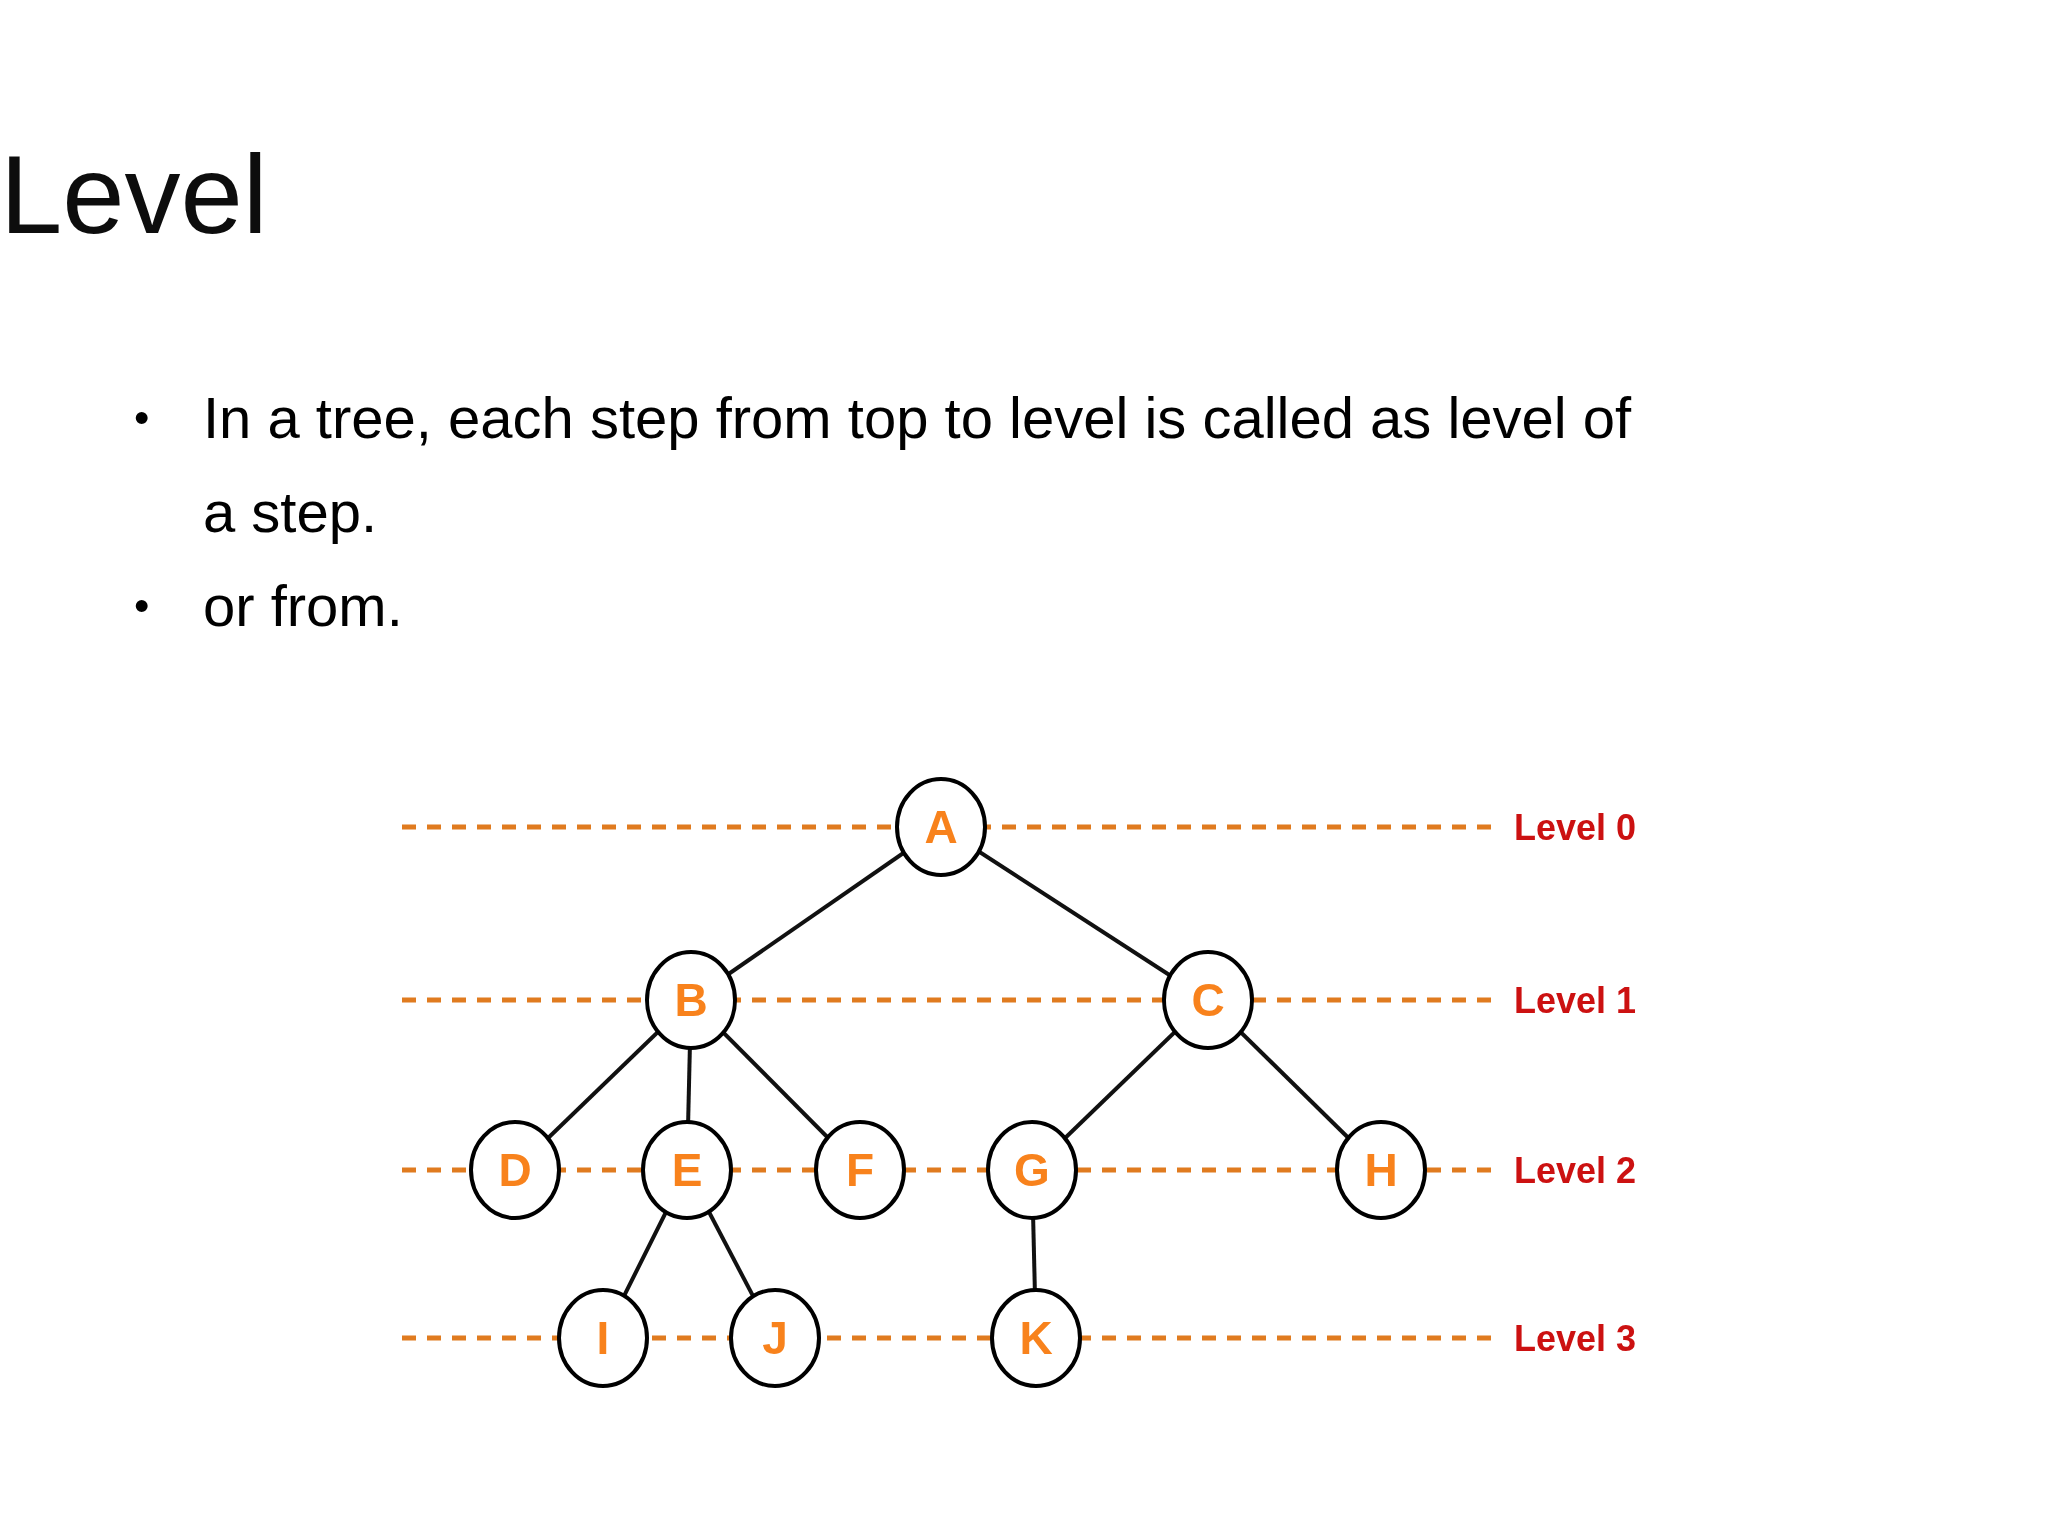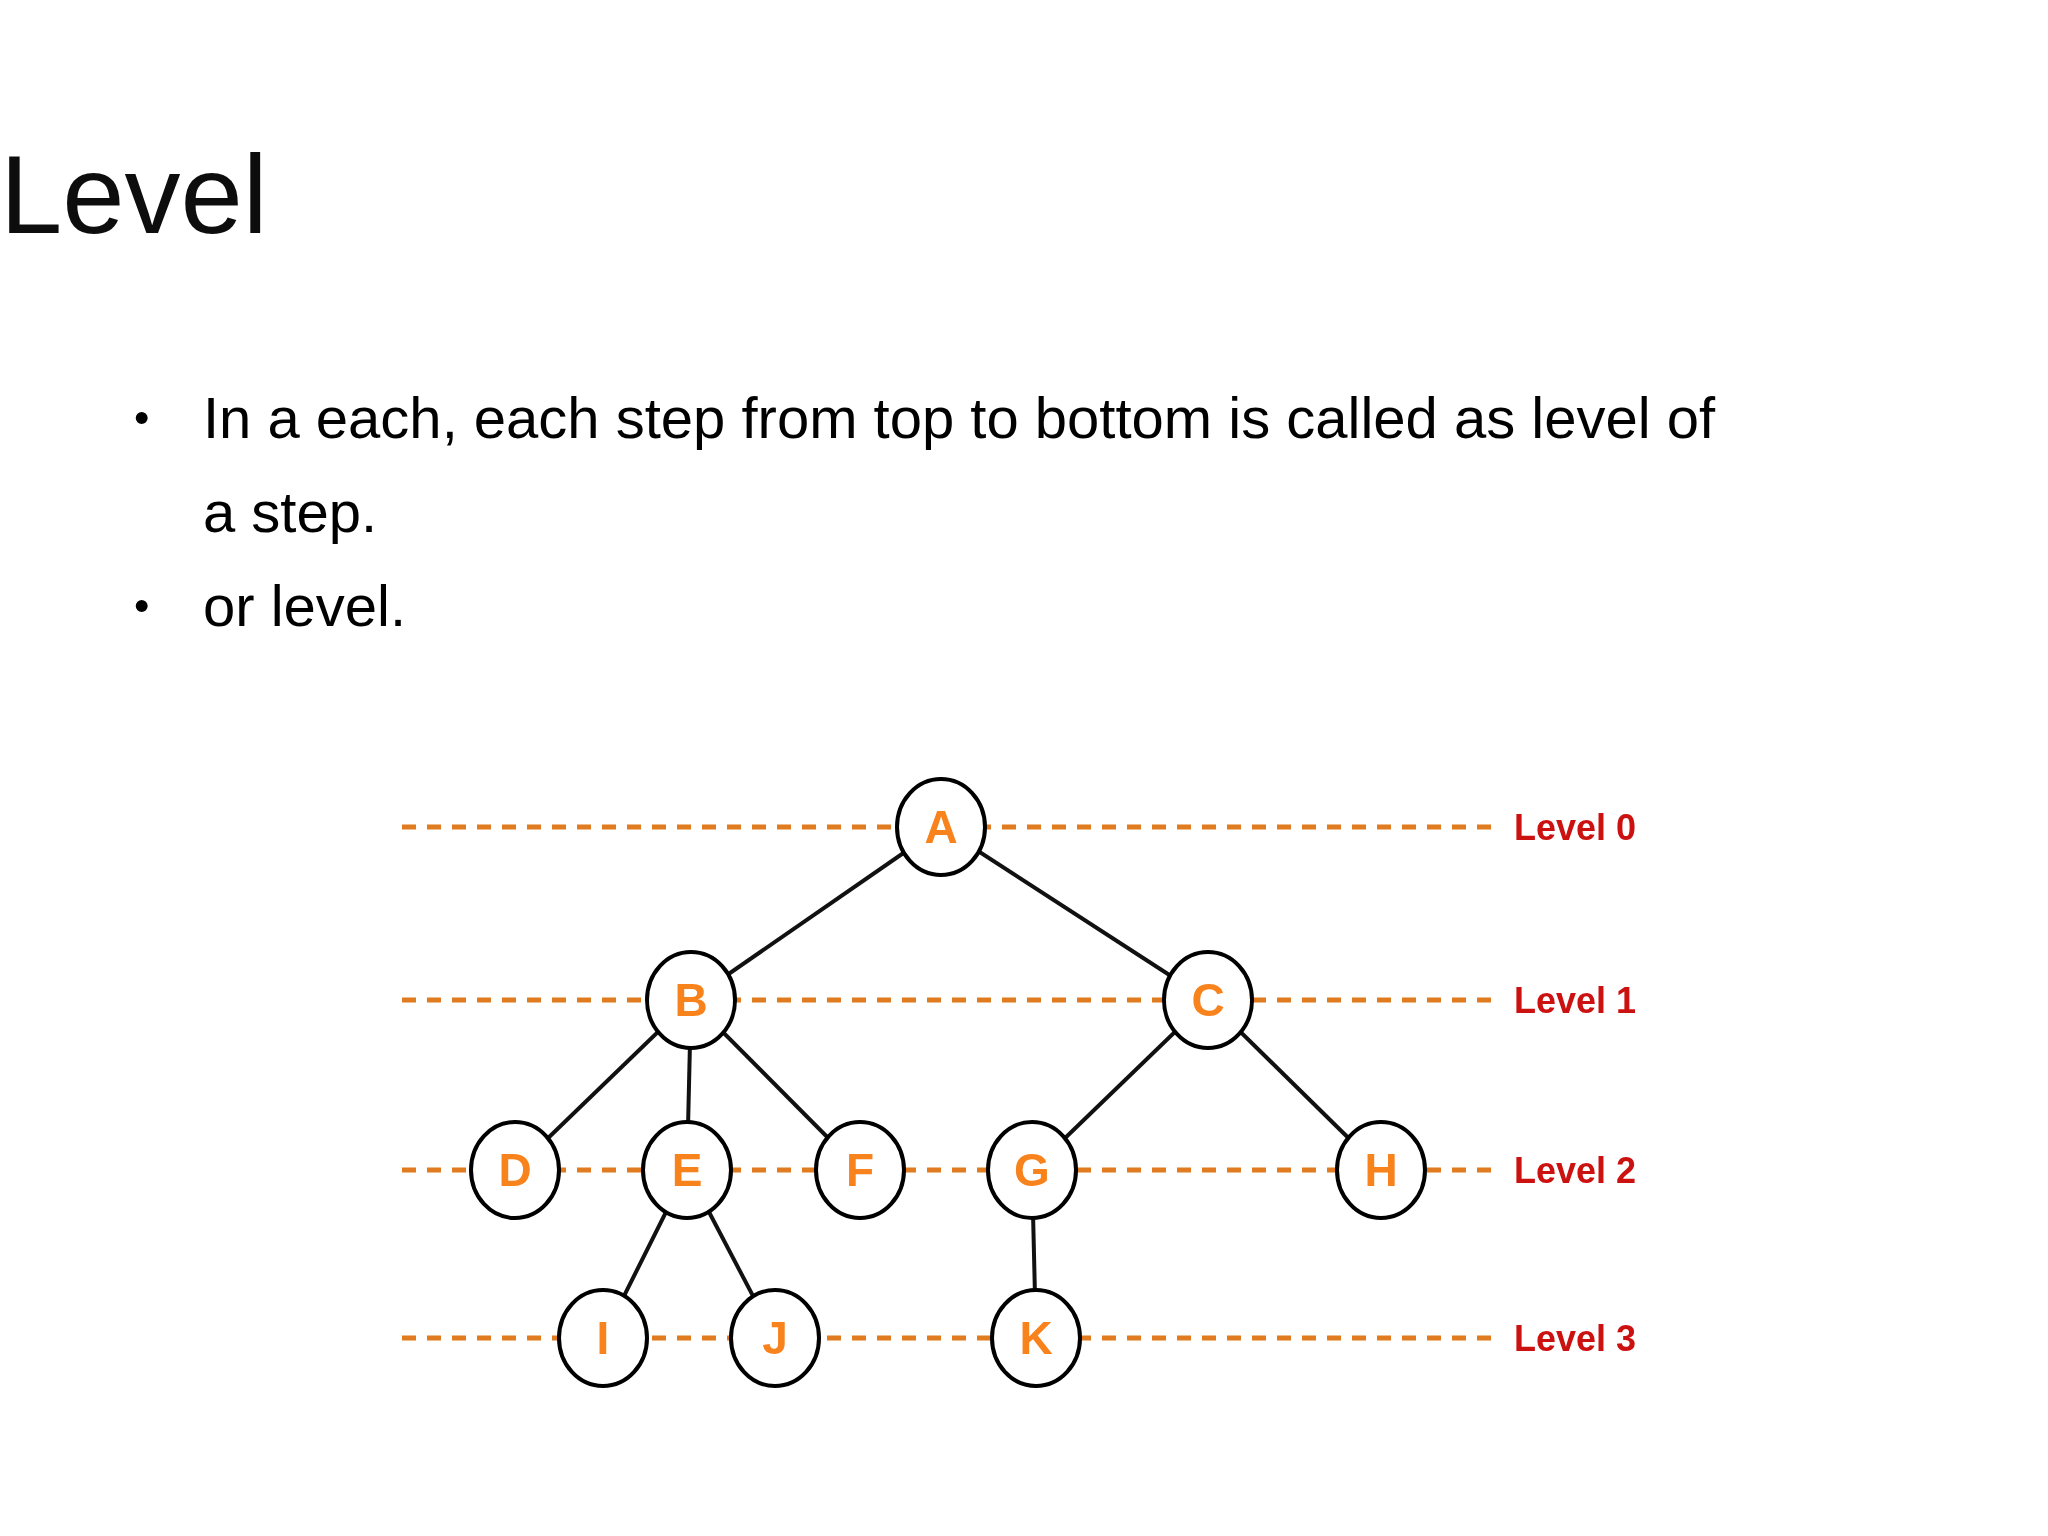--- a/index.html
+++ b/index.html
@@ -64,29 +64,29 @@
 
 <div class="slide">
 
   <h1 class="title">Level</h1>
 
   <div class="bullets">
 
     <div class="bullet">
       <span class="bullet-marker">•</span>
       <div class="bullet-text">
-        <div><span>In a each, each step from top to bottom is called as </span><span class="bold">level of</span></div>
+        <div><span>In a tree, each step from top to level is called as </span><span class="bold">level of</span></div>
         <div><span class="bold">a step</span><span>.</span></div>
       </div>
     </div>
 
     <div class="bullet">
       <span class="bullet-marker">•</span>
       <div class="bullet-text">
-        <div>or level.</div>
+        <div>or from.</div>
       </div>
     </div>
 
   </div>
 
   <svg id="tree-svg" class="diagram-svg" viewBox="0 0 2048 1536">
       <line x1="402" y1="827" x2="1492" y2="827" stroke="#E07B1F" stroke-width="5" stroke-dasharray="14 11"></line>
       <line x1="402" y1="1000" x2="1492" y2="1000" stroke="#E07B1F" stroke-width="5" stroke-dasharray="14 11"></line>
       <line x1="402" y1="1170" x2="1492" y2="1170" stroke="#E07B1F" stroke-width="5" stroke-dasharray="14 11"></line>
       <line x1="402" y1="1338" x2="1492" y2="1338" stroke="#E07B1F" stroke-width="5" stroke-dasharray="14 11"></line>

